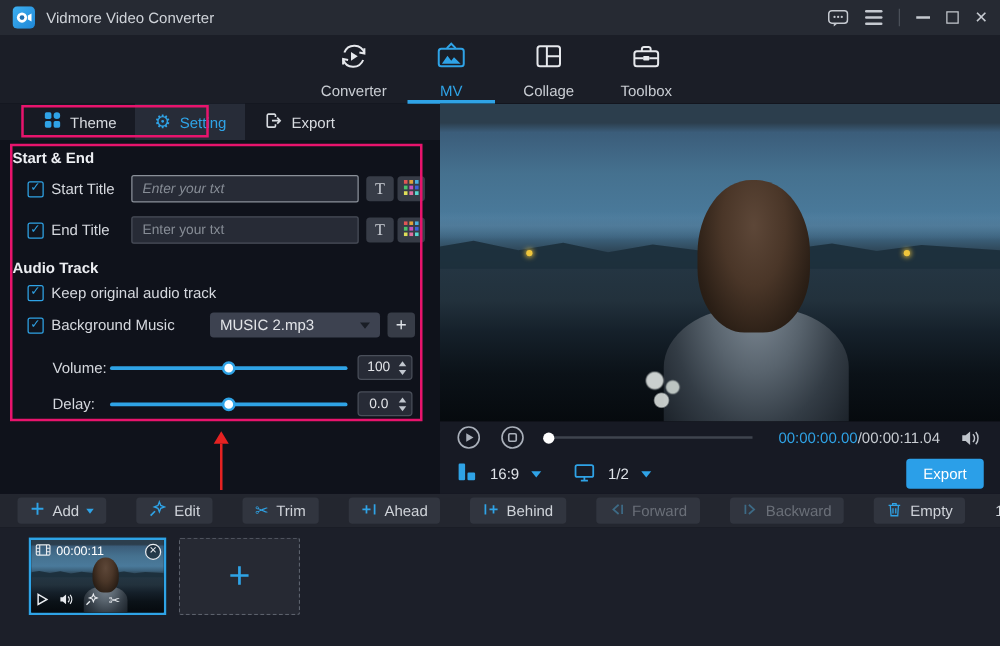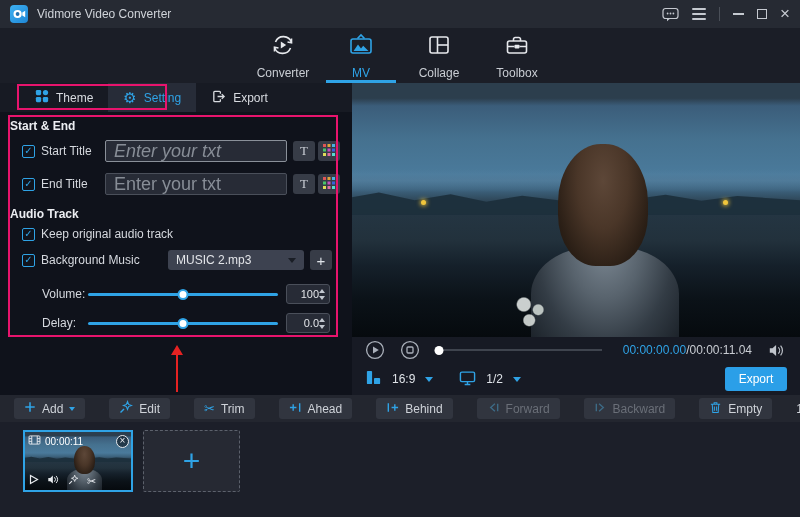--- a/index.html
+++ b/index.html
@@ -38,33 +38,33 @@
   .gear-glyph { color:#2fa3e6; font-size:15px; line-height:15px; }
 
   
   .settings { flex:1; padding-top:3px; }
   .section-h { font-weight:bold; font-size:12px; color:#eceef2; margin:4px 0 3px 10px; }
   .row { display:flex; align-items:center; }
   .cb { width:13px; height:13px; border:1px solid #7a8089; border-radius:2px; background:#10141d; display:inline-flex; align-items:center; justify-content:center; flex:none; cursor:pointer; }
   .cb.checked { border-color:#2fa3e6; }
   .cb.checked::after { content:"✓"; color:#2fa3e6; font-size:10px; font-weight:bold; line-height:10px; }
   .cb-lbl { margin-left:6px; color:#d5d8de; }
-  .title-input { width:182px; height:22px; margin-left:8px; background:#272b36; border:1px solid #4a4f5a; border-radius:2px; color:#d946ef; font-size:18px; padding:0 8px; outline:none; font-family:"Liberation Sans","DejaVu Sans",sans-serif; }
+  .title-input { width:182px; height:22px; margin-left:8px; background:#272b36; border:1px solid #4a4f5a; border-radius:2px; color:#d946ef; font-size:11px; padding:0 8px; outline:none; font-family:"Liberation Sans","DejaVu Sans",sans-serif; }
   .title-input::placeholder { color:#878d96; }
   .title-input.focus { border-color:#8a9099; }
   .title-input.italic::placeholder { font-style:italic; }
   .sq-btn { width:22px; height:20px; background:#373c47; border:none; border-radius:3px; display:inline-flex; align-items:center; justify-content:center; cursor:pointer; }
   .t-glyph { font-family:"Liberation Serif","DejaVu Serif",serif; color:#c9cdd4; font-size:13px; }
   .dropdown { width:136px; height:20px; background:#3d4250; border-radius:3px; display:flex; align-items:center; padding:0 8px; color:#e2e4e8; cursor:pointer; }
   .dd-caret { width:0; height:0; border-left:4px solid transparent; border-right:4px solid transparent; border-top:5px solid #1a1e26; margin-left:auto; }
   .plus-btn { color:#dfe3e8; font-size:15px; }
   .slider { position:relative; width:190px; height:3px; background:#2fa3e6; border-radius:2px; cursor:pointer; }
   .slider .thumb { position:absolute; top:-4px; width:11px; height:11px; background:#fff; border-radius:50%; transform:translateX(-50%); cursor:pointer; }
   .spin { width:44px; height:20px; margin-left:8px; background:#272b36; border:1px solid #4a4f5a; border-radius:3px; display:flex; align-items:center; }
-  .spin .val { flex:1; text-align:right; font-size:11px; color:#e2e4e8; }
+  .spin .val { flex:1; text-align:center; font-size:11px; color:#e2e4e8; }
   .spin .arrows { display:flex; flex-direction:column; gap:3px; padding-right:4px; cursor:pointer; }
   .sp-up { width:0; height:0; border-left:3.5px solid transparent; border-right:3.5px solid transparent; border-bottom:4px solid #c2c7cf; }
   .sp-down { width:0; height:0; border-left:3.5px solid transparent; border-right:3.5px solid transparent; border-top:4px solid #c2c7cf; }
 
   
   .video { height:254px; position:relative; overflow:hidden; background:#000; }
   .scene { position:relative; width:100%; height:100%; overflow:hidden;
     background:linear-gradient(180deg,#2c3e4d 0%,#2c3e4d 6%,#3b5d7a 9%,#45718f 22%,#4a7a9b 36%,#3d637e 42%,#2c4252 47%,#243542 52%,#22313c 62%,#15202a 72%,#0b1218 85%,#060a0e 100%); }
   .fog { position:absolute; left:0; right:0; top:34%; height:9%; background:linear-gradient(180deg,transparent,#5d87a6 50%,transparent); opacity:.45; }
   .treeline { position:absolute; left:0; right:0; top:40%; height:12%; width:100%; }

